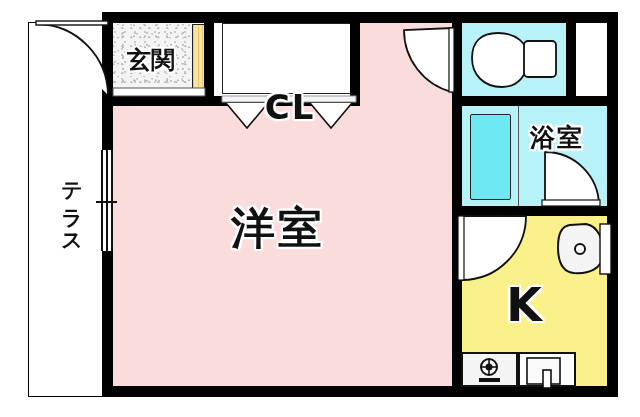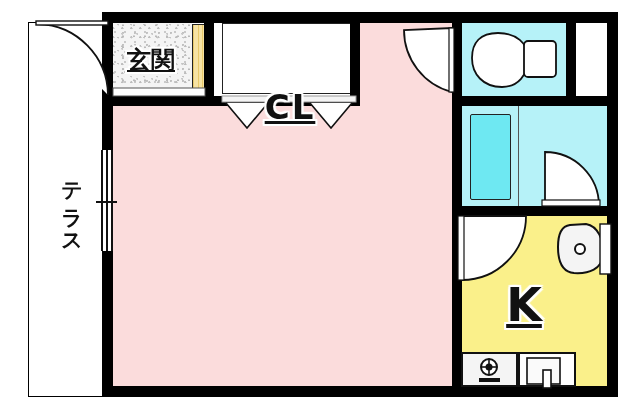--- a/index.html
+++ b/index.html
@@ -13,21 +13,21 @@
   
   .wall{position:absolute;background:#000000;}
 
   
   .thin{position:absolute;border:1.5px solid #000;background:transparent;box-sizing:border-box;}
 
   
   .lbl{position:absolute;color:#111;font-weight:700;white-space:nowrap;
        text-shadow:2px 0 1px #fff,-2px 0 1px #fff,0 2px 1px #fff,0 -2px 1px #fff,
                    2px 2px 1px #fff,-2px -2px 1px #fff,2px -2px 1px #fff,-2px 2px 1px #fff;}
-  .lbl-center{transform:translate(-50%,-50%);text-align:left;text-decoration:underline;}
+  .lbl-center{transform:translate(-50%,-50%);text-align:left;}
   .vertical{writing-mode:vertical-rl;text-orientation:upright;letter-spacing:2px;}
 
   
   .tile{
     background-color:#f2f2f2;
     background-image:
       radial-gradient(circle at 18% 22%, #b9b9b9 0.9px, transparent 1.2px),
       radial-gradient(circle at 63% 12%, #c4c4c4 0.8px, transparent 1.1px),
       radial-gradient(circle at 38% 58%, #bdbdbd 1.0px, transparent 1.3px),
       radial-gradient(circle at 82% 72%, #c8c8c8 0.9px, transparent 1.2px),
@@ -165,18 +165,20 @@
       <rect x="519" y="353" width="56" height="33" fill="#ffffff" stroke="#111" stroke-width="2"></rect>
       <rect x="527" y="358" width="33" height="26" fill="#fafafa" stroke="#111" stroke-width="1.6"></rect>
       <rect x="543" y="370" width="8" height="18" fill="#ffffff" stroke="#111" stroke-width="1.6"></rect>
     </g>
   </svg>
 
   <div class="lbl lbl-center" style="left:151px;top:60px;font-size:24px;">玄関</div>
 
   <div class="lbl lbl-center" style="left:290px;top:59px;font-size:34px;letter-spacing:2px;margin-top:48px;">CL</div>
 
+  <div class="lbl lbl-center" style="left:278px;top:228px;font-size:44px;letter-spacing:3px;">洋室</div>
 
 
+  <div class="lbl lbl-center" style="left:557px;top:137px;font-size:25px;letter-spacing:2px;">浴室</div>
 
   <div class="lbl lbl-center" style="left:524px;top:305px;font-size:46px;">K</div>
 
 </div>
 
 </body></html>

